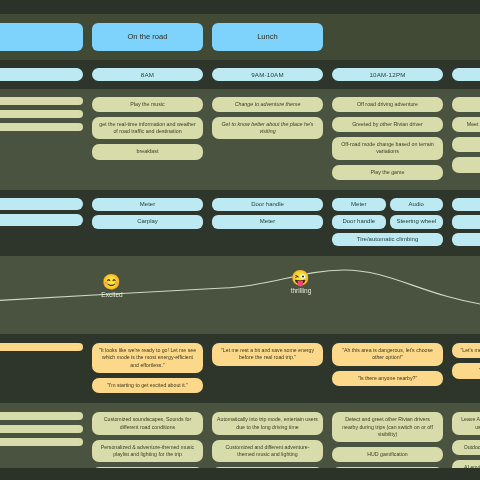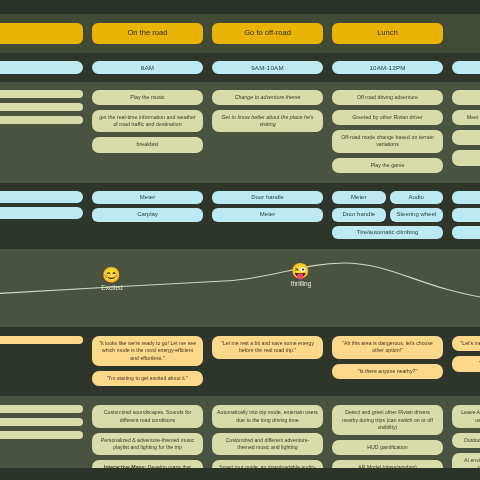--- a/index.html
+++ b/index.html
@@ -14,22 +14,22 @@
   
   .track { position:absolute; left:-28px; width:700px; }
 
   .band { position:relative; }
   .row { display:flex; gap:9px; padding:0 0; }
   .col { width:111px; flex:0 0 111px; }
 
   
   .band-stage { background:#414a35; padding:9px 0 9px 0; }
   .stage-pill {
-    background:#eab308; color:#2f2f22; border-radius:6px;
-    height:21px; display:flex; align-items:center; justify-content:center;
+    background:#7dd3fc; color:#2f2f22; border-radius:6px;
+    height:28px; display:flex; align-items:center; justify-content:center;
     text-align:center; font-size:7.6px; line-height:1.15; padding:2px 4px;
   }
 
   
   .band-time { background:#2e362c; padding:8px 0 8px 0; }
   .time-pill {
     background:#bdeaf2; color:#24403f; border-radius:8px;
     height:13px; display:flex; align-items:center; justify-content:center;
     font-size:6.2px; letter-spacing:.2px;
   }
@@ -88,23 +88,20 @@
 
     <div class="top-strip"></div>
 
     <div class="band band-stage">
       <div class="row" id="row-stage">
           <div class="col">
             <div class="stage-pill"></div>
           </div>
           <div class="col">
             <div class="stage-pill">On the road</div>
-          </div>
-          <div class="col">
-            <div class="stage-pill">Go to off-road</div>
           </div>
           <div class="col">
             <div class="stage-pill">Lunch</div>
           </div>
         </div>
     </div>
 
     <div class="band band-time">
       <div class="row" id="row-time">
           <div class="col">

